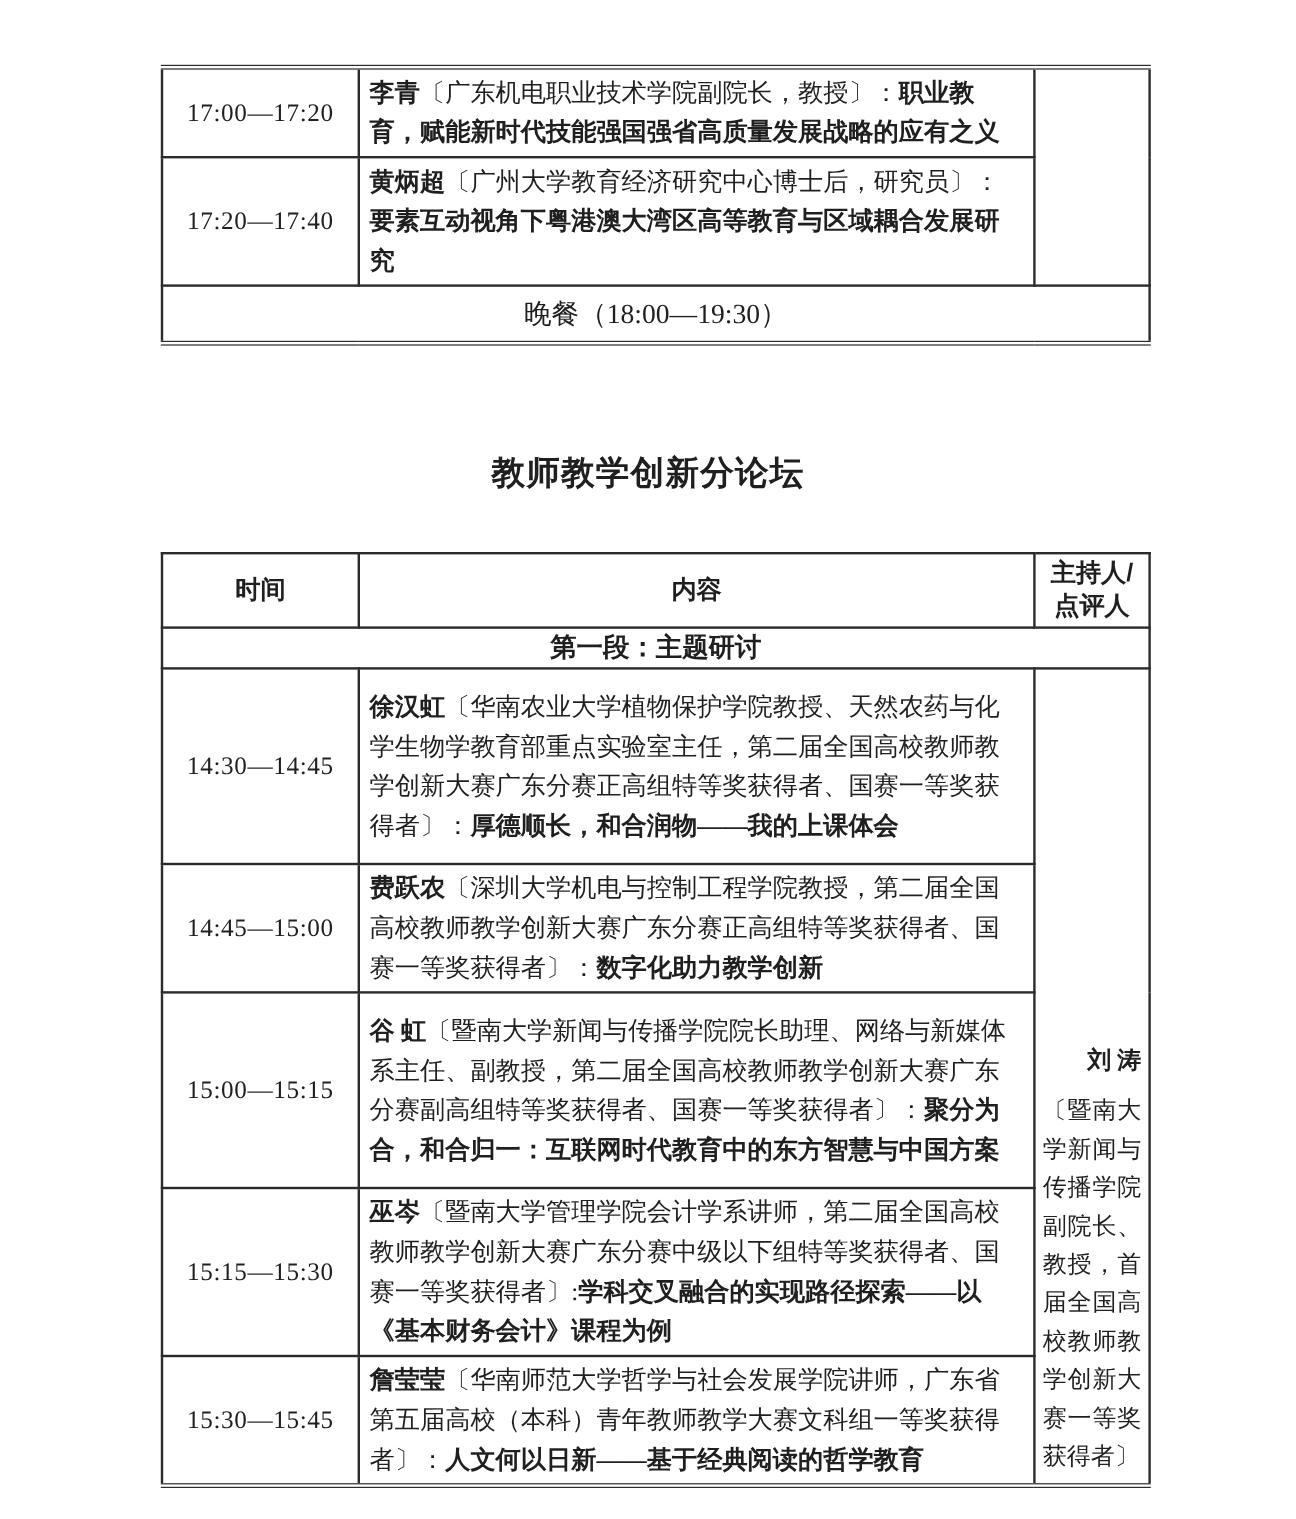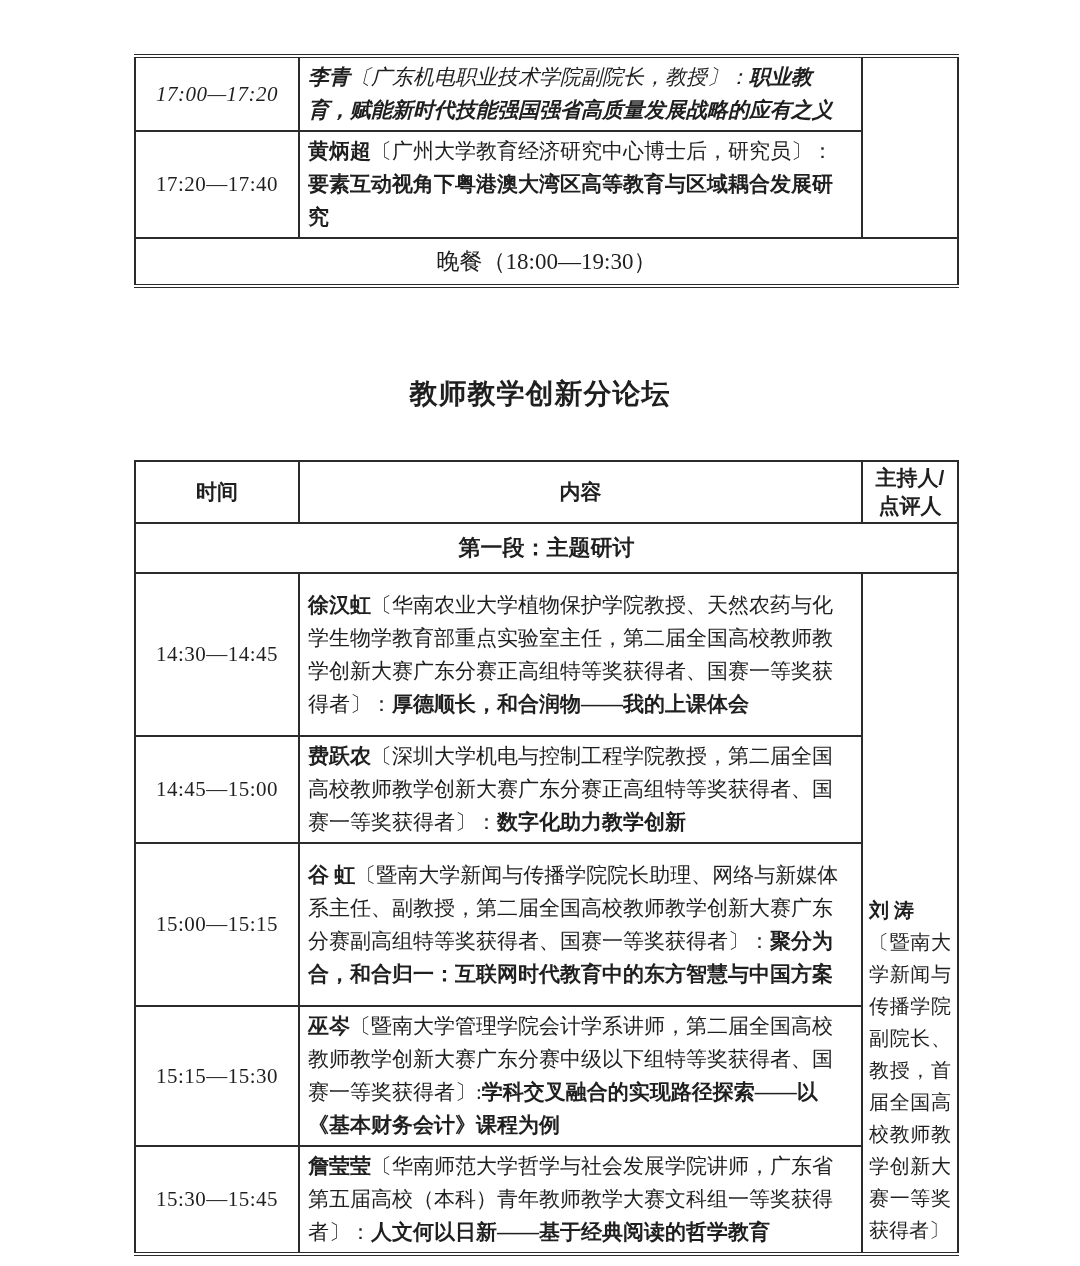--- a/index.html
+++ b/index.html
@@ -18,21 +18,21 @@
 
   
   .top-table{top:54px;}
   .top-table td.bt{border-top:4px double #2b2b2b;}
   .bb{border-bottom:4px double #2b2b2b !important;}
 
   col.c-time{width:164px;}
   col.c-cont{width:563px;}
   col.c-host{width:96px;}
 
-  .r-t1{height:58px;font-style:italic;}
+  .r-t1{height:58px;}
   .r-t2{height:98px;}
   .r-banquet{height:48px;}
 
   .cell-time{
     text-align:center;
     font-size:21px;letter-spacing:.5px;
     font-family:"Liberation Serif","DejaVu Serif",serif;
   }
   .cell-content{
     font-size:21px;line-height:33px;
@@ -58,21 +58,21 @@
     font-weight:bold;font-size:22px;line-height:30px;
   }
   .meta-date-value{
     font-family:"Liberation Serif","DejaVu Serif",serif;
     font-weight:normal;font-size:22px;
   }
 
   
   .main-table{top:460px;}
   .r-head{height:62px;}
-  .r-sect{height:50px;}
+  .r-sect{height:34px;}
   .r-a{height:163px;}
   .r-b{height:87px;}
   .r-c{height:163px;}
   .r-d{height:139px;}
   .r-e{height:93px;}
 
   th{
     font-family:"Liberation Sans","DejaVu Sans",sans-serif;
     font-weight:bold;font-size:21px;line-height:28px;
     text-align:center;
@@ -81,21 +81,21 @@
     text-align:center;
     font-family:"Liberation Sans","DejaVu Sans",sans-serif;
     font-weight:bold;font-size:22px;
   }
   .host-cell{
     vertical-align:bottom;
     font-size:20px;line-height:32px;
     text-align:justify;text-justify:inter-character;
     padding:4px 6px 6px 6px;
   }
-  .host-name{display:block;font-weight:bold;text-align:left;margin-bottom:0;}
+  .host-name{display:block;font-weight:bold;text-align:right;margin-bottom:10px;}
 </style>
 </head>
 <body>
 
 <div class="page">
 
   <table class="top-table">
     <colgroup>
         <col class="c-time">
         <col class="c-cont">

